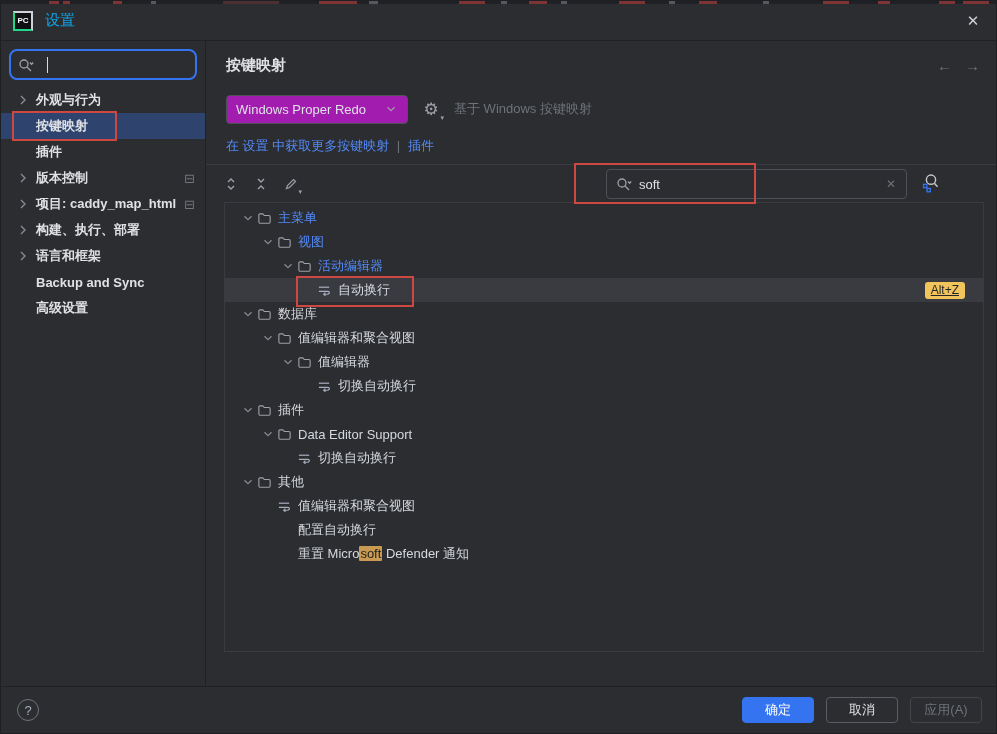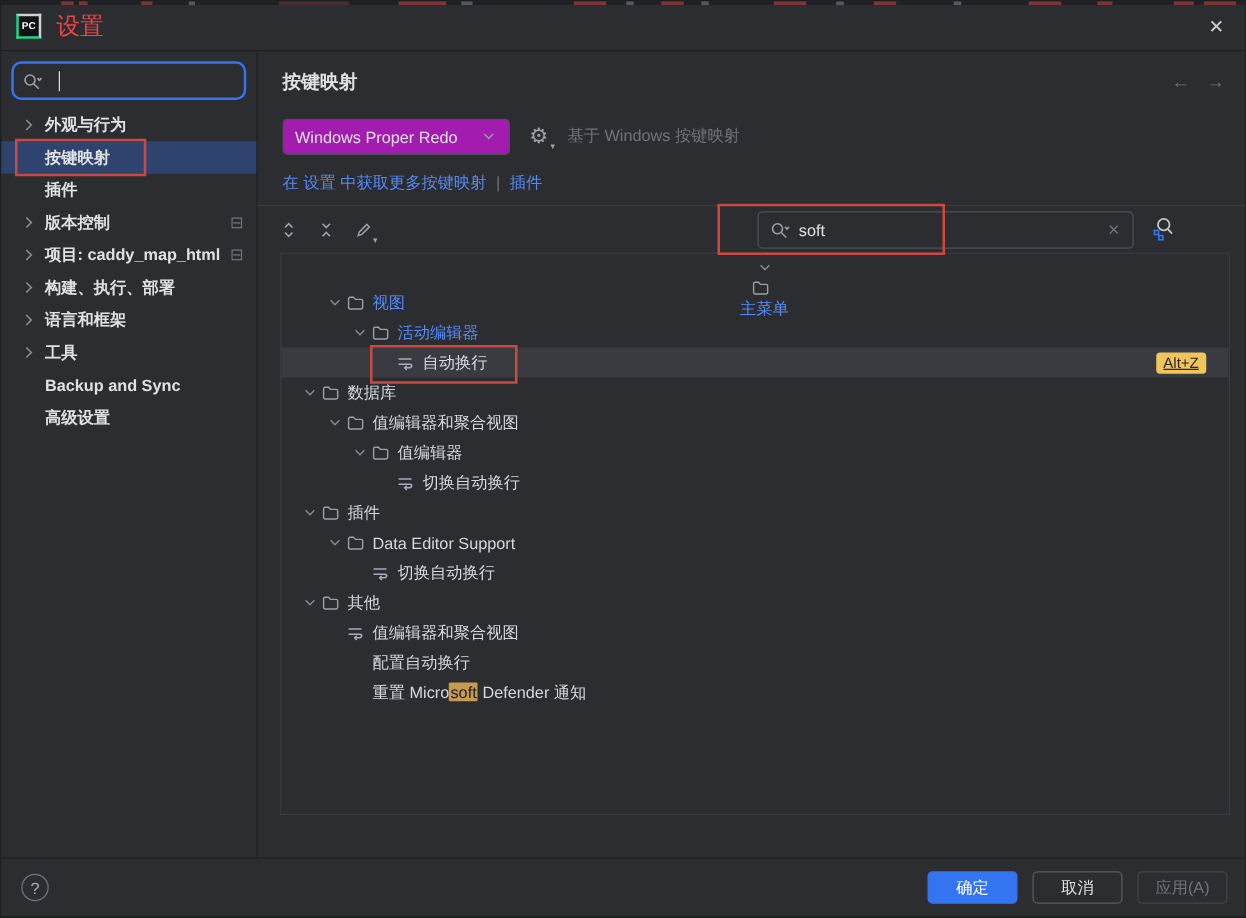--- a/index.html
+++ b/index.html
@@ -17,21 +17,21 @@
   .titlebar {
     position:relative; height:40px; display:flex; align-items:center;
     padding-left:12px; gap:12px; border-bottom:1px solid #1F2124;
   }
   .logo {
     width:20px; height:20px; background:#101114; border:2px solid;
     border-color:#cfd2d8 #cfd2d8 #21D789 #21D789;
     display:flex; align-items:center; justify-content:center;
     font-size:8px; font-weight:700; color:#fff; letter-spacing:0;
   }
-  .win-title { font-size:19px; color:#ef4444; }
+  .win-title { font-size:15px; color:#0ea5e9; }
   .close-btn {
     position:absolute; right:8px; top:6px; width:30px; height:28px;
     display:flex; align-items:center; justify-content:center;
     color:#CED0D6; font-size:15px; cursor:pointer;
   }
   
   .body-row { display:flex; height:647px; }
   .sidebar { width:205px; border-right:1px solid #1F2124; padding-top:8px; flex:none; }
   .side-search {
     position:relative; margin:0 8px; height:31px; border:2px solid #3574F0;
@@ -228,29 +228,20 @@
           <div class="nav-item" data-interactable="true">
     <span class="chev" data-interactable="true">
       <svg width="16" height="16" viewBox="0 0 16 16" fill="none" stroke="#868A91" stroke-width="1.4">
         <polyline points="6,4 10,8 6,12"></polyline>
       </svg>
     </span>
     <span class="nav-label" data-interactable="false">语言和框架</span>
 
   </div>
           <div class="nav-item" data-interactable="true">
-    <span class="chev" data-interactable="true">
-      <svg width="16" height="16" viewBox="0 0 16 16" fill="none" stroke="#868A91" stroke-width="1.4">
-        <polyline points="6,4 10,8 6,12"></polyline>
-      </svg>
-    </span>
-    <span class="nav-label" data-interactable="false">工具</span>
-
-  </div>
-          <div class="nav-item" data-interactable="true">
 
     <span class="nav-label" data-interactable="false">Backup and Sync</span>
 
   </div>
           <div class="nav-item" data-interactable="true">
 
     <span class="nav-label" data-interactable="false">高级设置</span>
 
   </div>
         </div>
@@ -321,21 +312,21 @@
           <svg width="22" height="22" viewBox="0 0 20 20" fill="none">
             <circle cx="10" cy="7" r="4.2" stroke="#C4C7CC" stroke-width="1.3"></circle>
             <line x1="13" y1="10.2" x2="16" y2="13.5" stroke="#C4C7CC" stroke-width="1.3"></line>
             <rect x="3.2" y="11.2" width="3" height="3" stroke="#3574F0" stroke-width="1.2"></rect>
             <rect x="6.4" y="15" width="3" height="3" stroke="#3574F0" stroke-width="1.2"></rect>
           </svg>
         </div>
       </div>
 
       <div class="tree-panel" id="tree-panel" data-interactable="false">
-          <div class="tree-row mod" data-interactable="true" style="padding-left: 15px; flex-direction: column;">
+          <div class="tree-row mod" data-interactable="true" style="padding-left: 15px;">
     <span class="tw chev" data-interactable="true">
       <svg width="14" height="14" viewBox="0 0 16 16" fill="none" stroke="#868A91" stroke-width="1.4">
         <polyline points="4,6 8,10 12,6"></polyline>
       </svg>
     </span>
     <span class="tw gap ic-folder" data-interactable="false">
       <svg width="15" height="15" viewBox="0 0 16 16" fill="none" stroke="#9DA0A8" stroke-width="1.2">
         <path d="M2 4.2 C2 3.5 2.5 3 3.2 3 H6.2 L7.8 4.8 H12.8 C13.5 4.8 14 5.3 14 6 V11.8 C14 12.5 13.5 13 12.8 13 H3.2 C2.5 13 2 12.5 2 11.8 Z"></path>
       </svg>
     </span>

